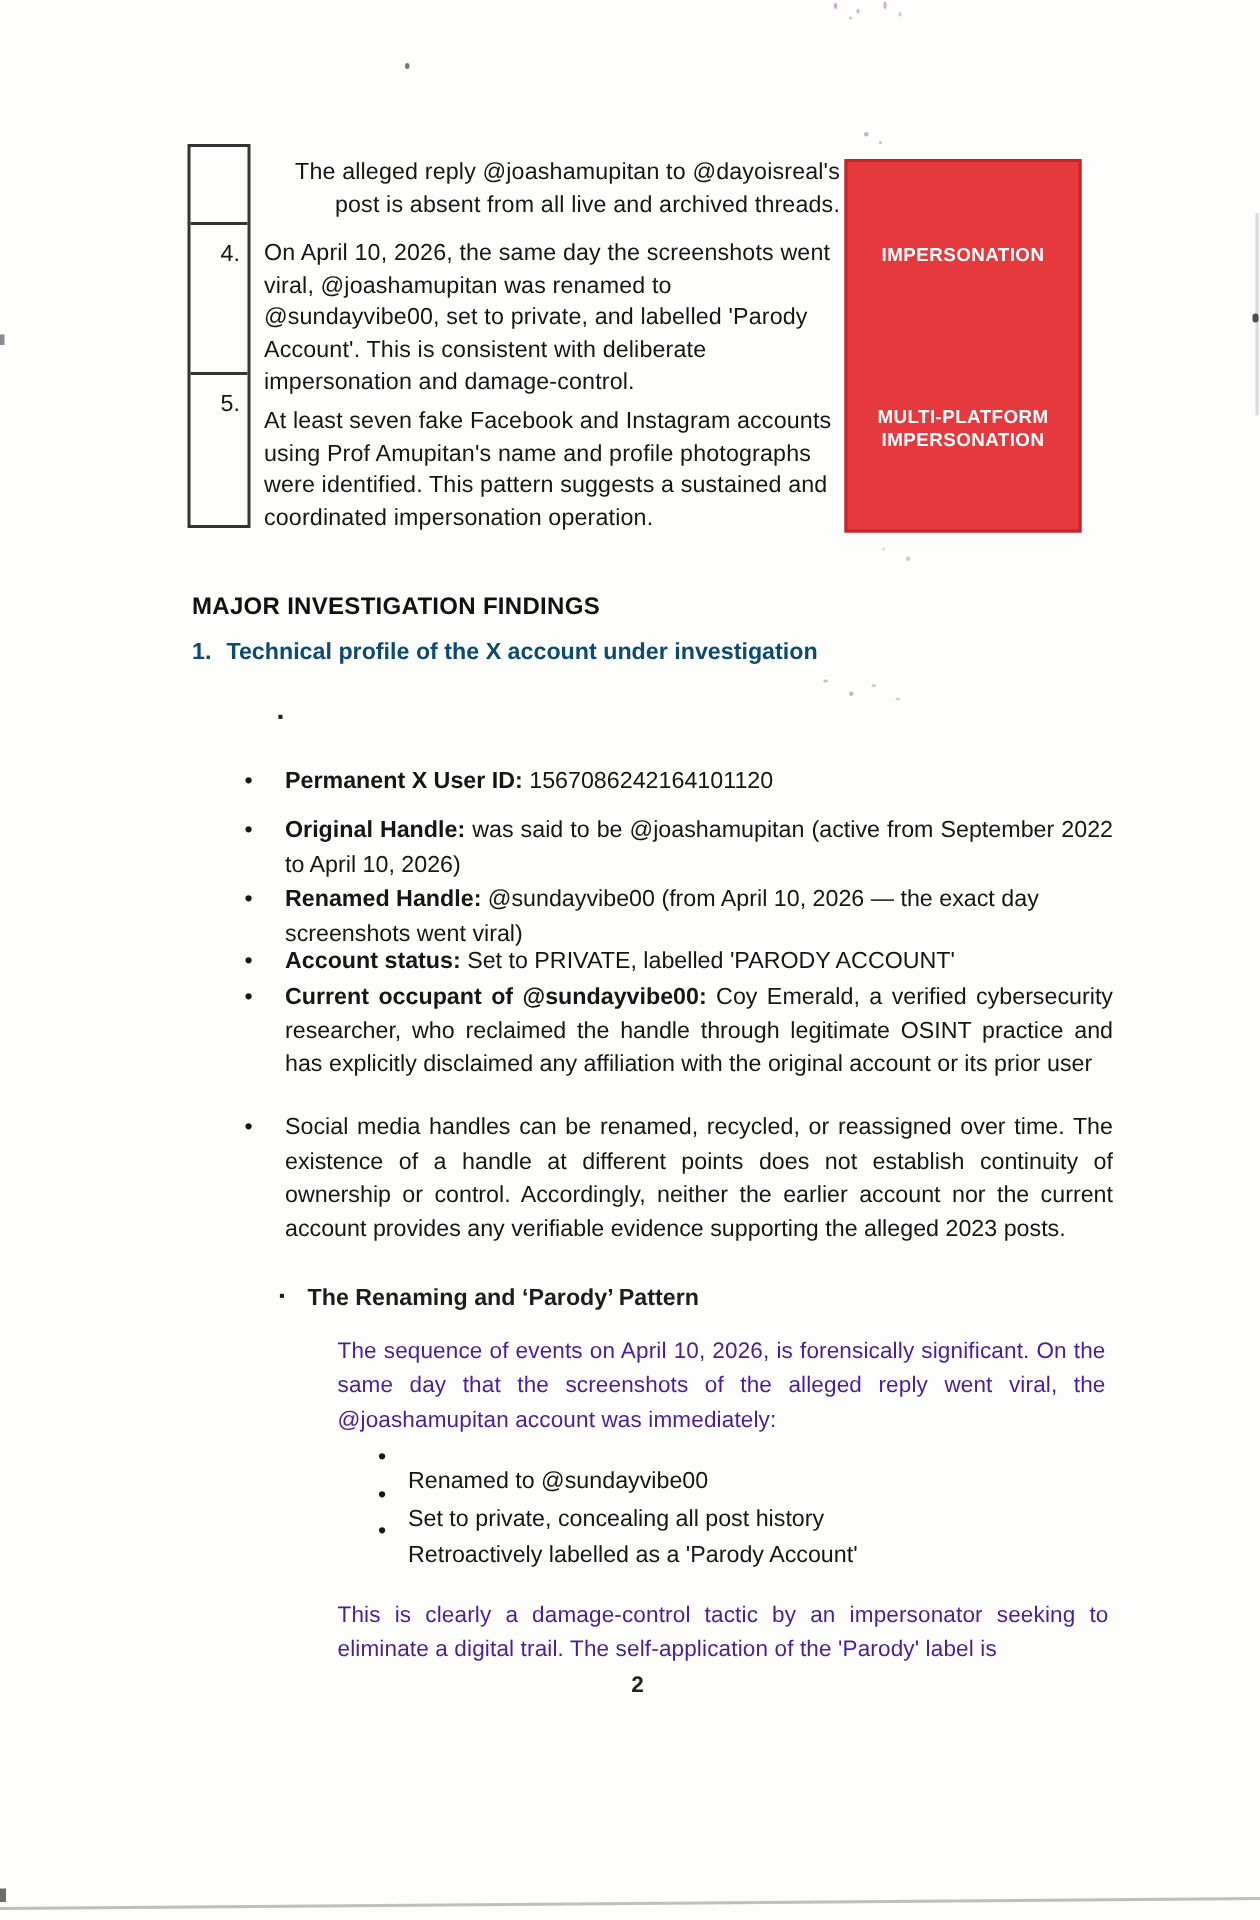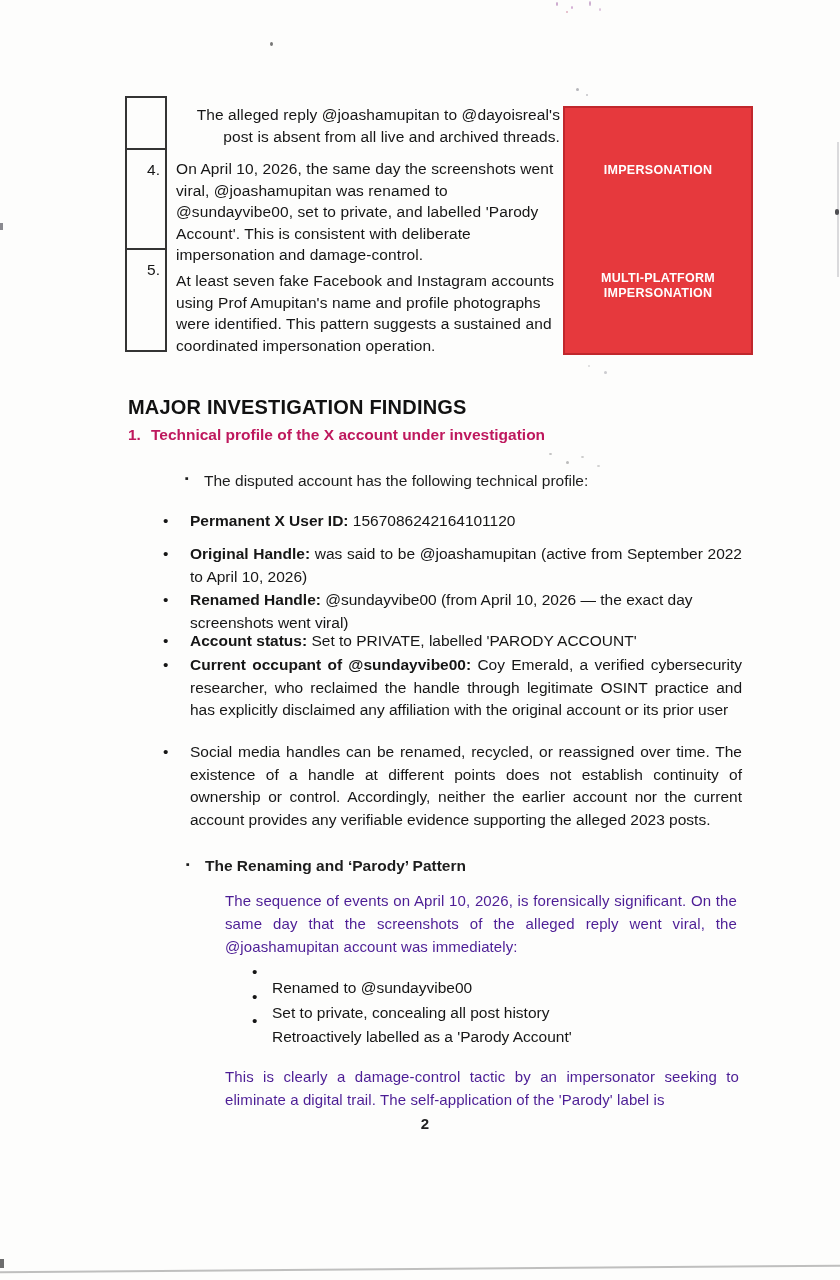--- a/index.html
+++ b/index.html
@@ -18,30 +18,30 @@
     font-size:15.5px;color:#161616;}
   .num-cell.c1{height:52px;border-bottom:2px solid #343434;}
   .num-cell.c2{height:100px;border-bottom:2px solid #343434;}
   .num-cell.c3{height:98px;}
   .row-text{
     position:absolute;left:176px;width:384px;font-size:15.5px;line-height:21.5px;
     color:#161616;letter-spacing:0.1px;
   }
   
   .stamp{
-    position:absolute;left:563px;top:106px;width:190px;height:249px;
+    position:absolute;left:563px;top:106px;width:158px;height:249px;
     border:2px solid #c0272c;box-sizing:border-box;
   }
   .stamp-label{
     position:absolute;left:4px;right:4px;text-align:center;
     color:#fff;font-weight:bold;font-size:12.5px;line-height:15px;
     letter-spacing:0.3px;
   }
   
-  .major-title{position:absolute;left:128px;top:396px;font-size:20px;font-weight:bold;
+  .major-title{position:absolute;left:128px;top:396px;font-size:16px;font-weight:bold;
     color:#111;letter-spacing:0.2px;}
   .red-heading{position:absolute;left:128px;top:426px;font-size:15.5px;font-weight:bold;}
   .red-heading .hnum{margin-right:10px;}
   
   .sq-item{position:absolute;font-size:15.5px;}
   .sq-mark{position:absolute;left:0;top:1px;font-size:11px;}
   .sq-body{margin-left:19px;}
   .sq-title{font-weight:bold;}
   .sq-sub{font-weight:normal;margin-top:1px;}
   
@@ -84,28 +84,27 @@
 <div class="row-text" style="top:158px;">On April 10, 2026, the same day the screenshots went viral, @joashamupitan was renamed to @sundayvibe00, set to private, and labelled 'Parody Account'. This is consistent with deliberate impersonation and damage-control.</div>
 <div class="row-text" style="top:270px;">At least seven fake Facebook and Instagram accounts using Prof Amupitan's name and profile photographs were identified. This pattern suggests a sustained and coordinated impersonation operation.</div>
 
 <div class="stamp" style="background:#e6393d;">
   <div class="stamp-label" style="top:55px;">IMPERSONATION</div>
   <div class="stamp-label" style="top:163px;left:10px;right:10px;">MULTI-PLATFORM IMPERSONATION</div>
 </div>
 
 <div class="major-title">MAJOR INVESTIGATION FINDINGS</div>
 
-<div class="red-heading" style="color:#be185d;">
+<div class="red-heading" style="color:#0c4a6e;">
   <span class="hnum">1.</span><span>Technical profile of the X account under investigation</span>
 </div>
 
 <div class="sq-item" style="left:185px;top:471px;width:470px;">
   <span class="sq-mark">▪</span>
   <div class="sq-body">
-    <div class="sq-sub">The disputed account has the following technical profile:</div>
   </div>
 </div>
 
 <div class="bullet" style="top:510px;">
   <span class="b-mark">•</span>
   <span class="b-body"><span class="blb">Permanent X User ID:</span> <span>1567086242164101120</span></span>
 </div>
 
 <div class="bullet just" style="top:543px;">
   <span class="b-mark">•</span>

